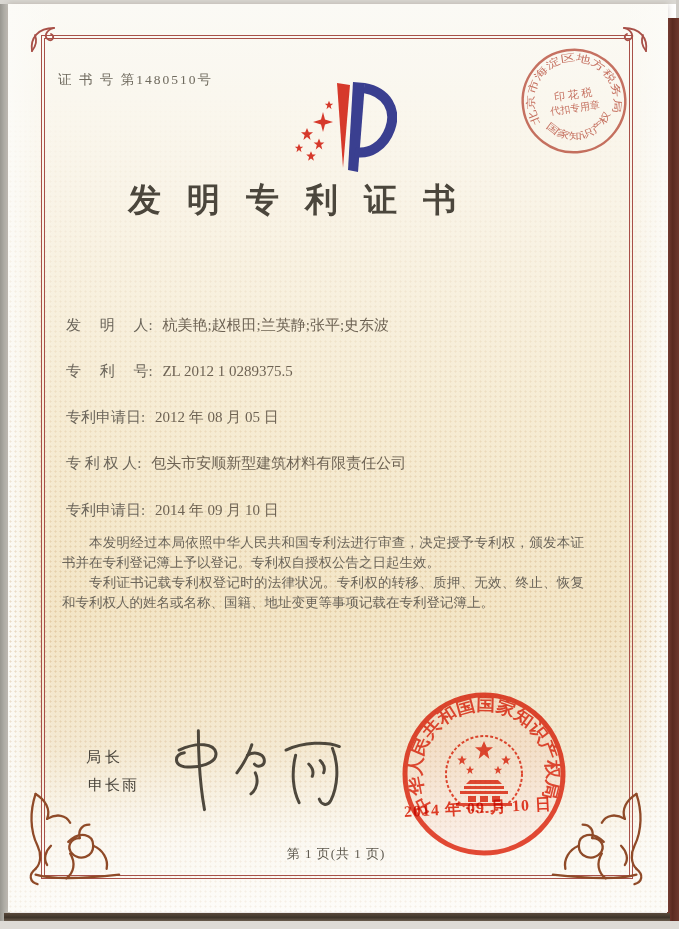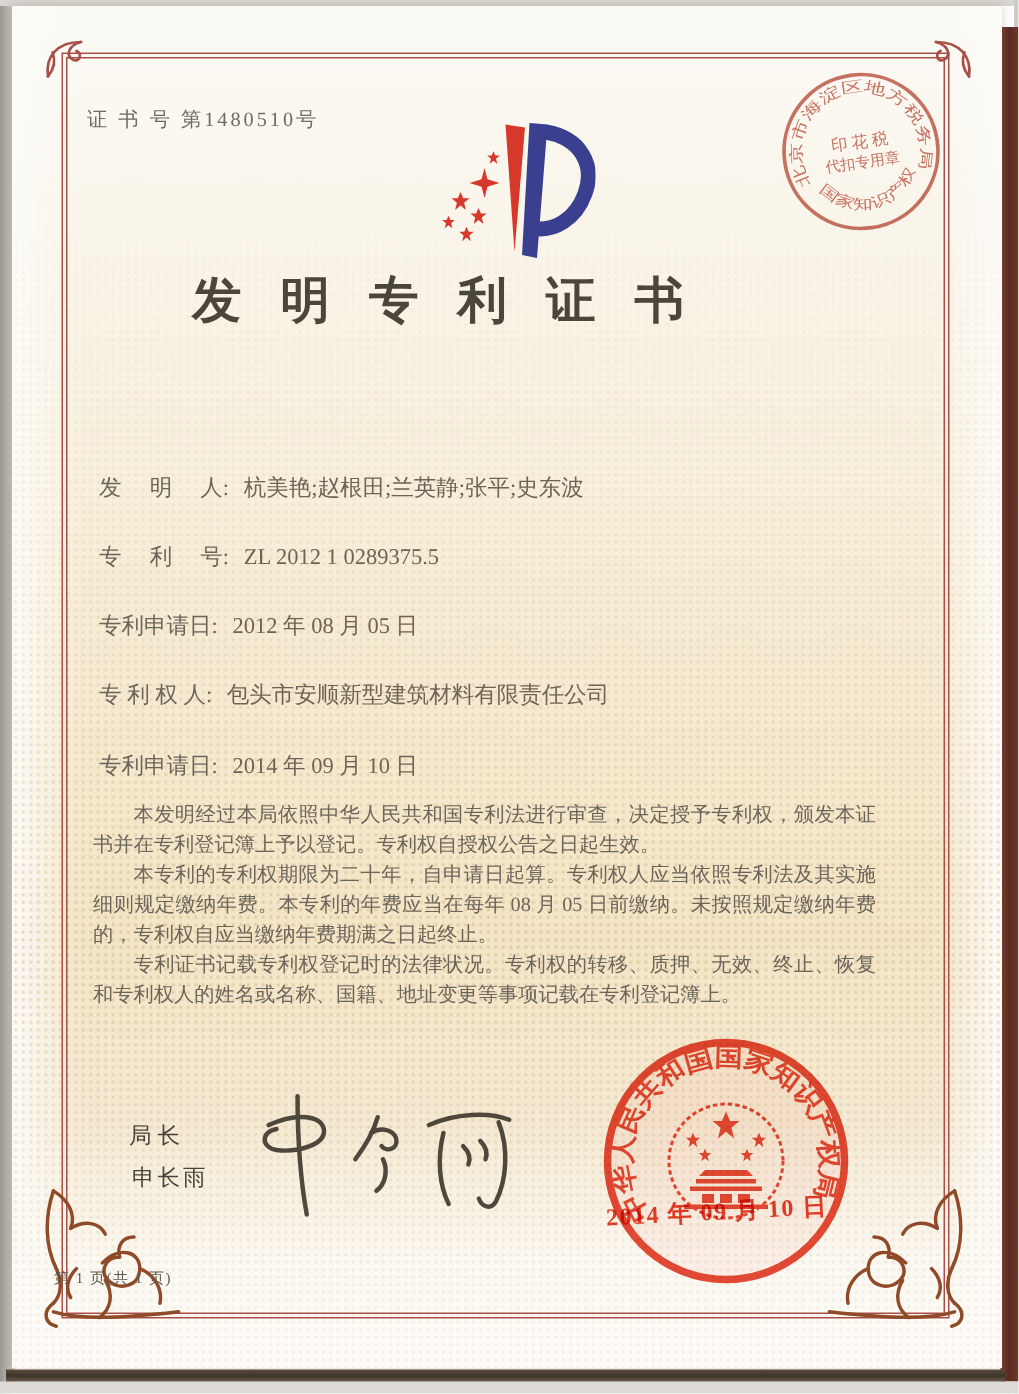--- a/index.html
+++ b/index.html
@@ -39,22 +39,22 @@
   .body-text{position:absolute;left:62px;top:533px;width:522px;font-size:13.5px;line-height:20px;
              color:#6b655a;text-align:justify;}
   .body-text p{margin:0;text-indent:2em;}
   .signer-title{position:absolute;left:86px;top:748px;font-size:15px;letter-spacing:4px;color:#48433a;}
   .signer-name{position:absolute;left:88px;top:776px;font-size:15px;letter-spacing:2px;color:#48433a;}
   .sig-svg{position:absolute;left:150px;top:722px;}
   .seal-svg{position:absolute;left:398px;top:688px;mix-blend-mode:multiply;opacity:.94;}
   .seal-date{position:absolute;left:404px;top:797px;width:190px;font-size:16px;font-weight:bold;
              color:#e5402a;letter-spacing:1px;transform:rotate(-3deg);mix-blend-mode:multiply;white-space:nowrap;}
   .tax-svg{position:absolute;left:517px;top:44px;transform:rotate(-8deg);mix-blend-mode:multiply;opacity:.85;}
-  .footer{position:absolute;left:36px;top:845px;width:600px;
-          font-size:10px;letter-spacing:1px;color:#5e594e;}
+  .footer{position:absolute;left:36px;top:845px;width:600px;text-align:center;
+          font-size:13px;letter-spacing:1px;color:#5e594e;}
   .logo-svg{position:absolute;left:285px;top:80px;}
   .flourish{position:absolute;}
   .fl-bl{left:26px;top:792px;}
   .fl-br{left:550px;top:792px;transform:scaleX(-1);}
   .fl-tl{left:28px;top:24px;}
   .fl-tr{left:620px;top:24px;transform:scaleX(-1);}
 </style>
 </head>
 <body>
 
@@ -147,21 +147,20 @@
   </div>
   <div class="field f5">
     <span class="flabel">专 利 权 人: </span><span class="fvalue">包头市安顺新型建筑材料有限责任公司</span>
   </div>
   <div class="field f6">
     <span class="flabel">专利申请日: </span><span class="fvalue">2014 年 09 月 10 日</span>
   </div>
 
   <div class="body-text">
     <p>本发明经过本局依照中华人民共和国专利法进行审查，决定授予专利权，颁发本证书并在专利登记簿上予以登记。专利权自授权公告之日起生效。</p>
-    <p>本专利的专利权期限为二十年，自申请日起算。专利权人应当依照专利法及其实施细则规定缴纳年费。本专利的年费应当在每年 08 月 05 日前缴纳。未按照规定缴纳年费的，专利权自应当缴纳年费期满之日起终止。</p>
     <p>专利证书记载专利权登记时的法律状况。专利权的转移、质押、无效、终止、恢复和专利权人的姓名或名称、国籍、地址变更等事项记载在专利登记簿上。</p>
   </div>
 
   <div class="signer-title">局长</div>
   <div class="signer-name">申长雨</div>
 
   <svg class="sig-svg" width="215" height="92" viewBox="0 0 215 105">
     <g fill="none" stroke="#3c362c" stroke-width="3.4" stroke-linecap="round" opacity="0.9">
       <path d="M18,32 C40,22 58,25 60,35 C62,47 40,53 24,51 C12,49 12,37 24,35"></path>
       <path d="M40,10 C40,40 42,72 47,100"></path>

